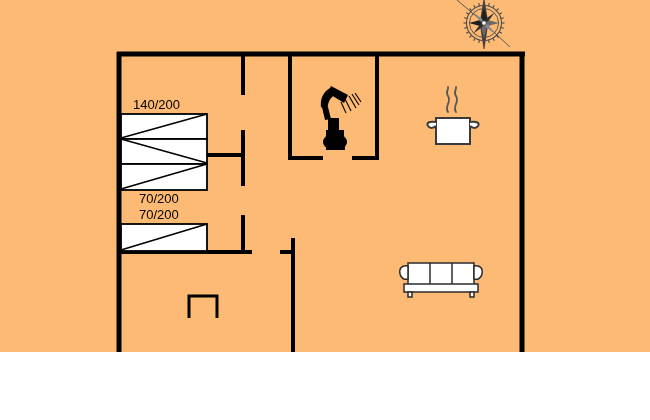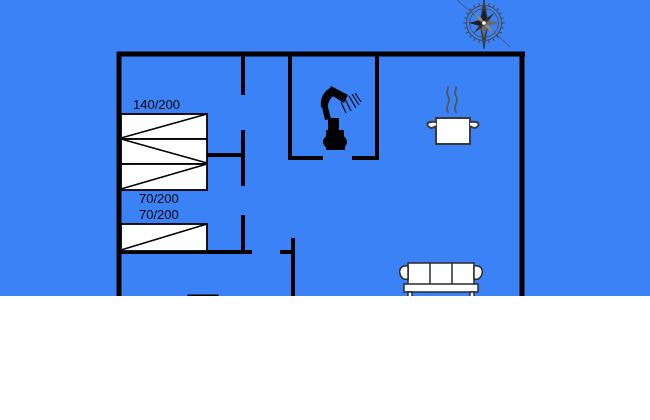--- a/index.html
+++ b/index.html
@@ -6,22 +6,22 @@
     margin: 0;
     padding: 0;
     background: #ffffff;
   }
   body {
     font-family: "Liberation Sans", sans-serif;
   }
   #floorplan-page {
     position: relative;
     width: 650px;
-    height: 296px;
-    background: #3b82f6;
+    height: 352px;
+    background: #fdba74;
     overflow: hidden;
   }
   #plan-svg {
     position: absolute;
     left: 0;
     top: 0;
     width: 650px;
     height: 420px;
     display: block;
   }

